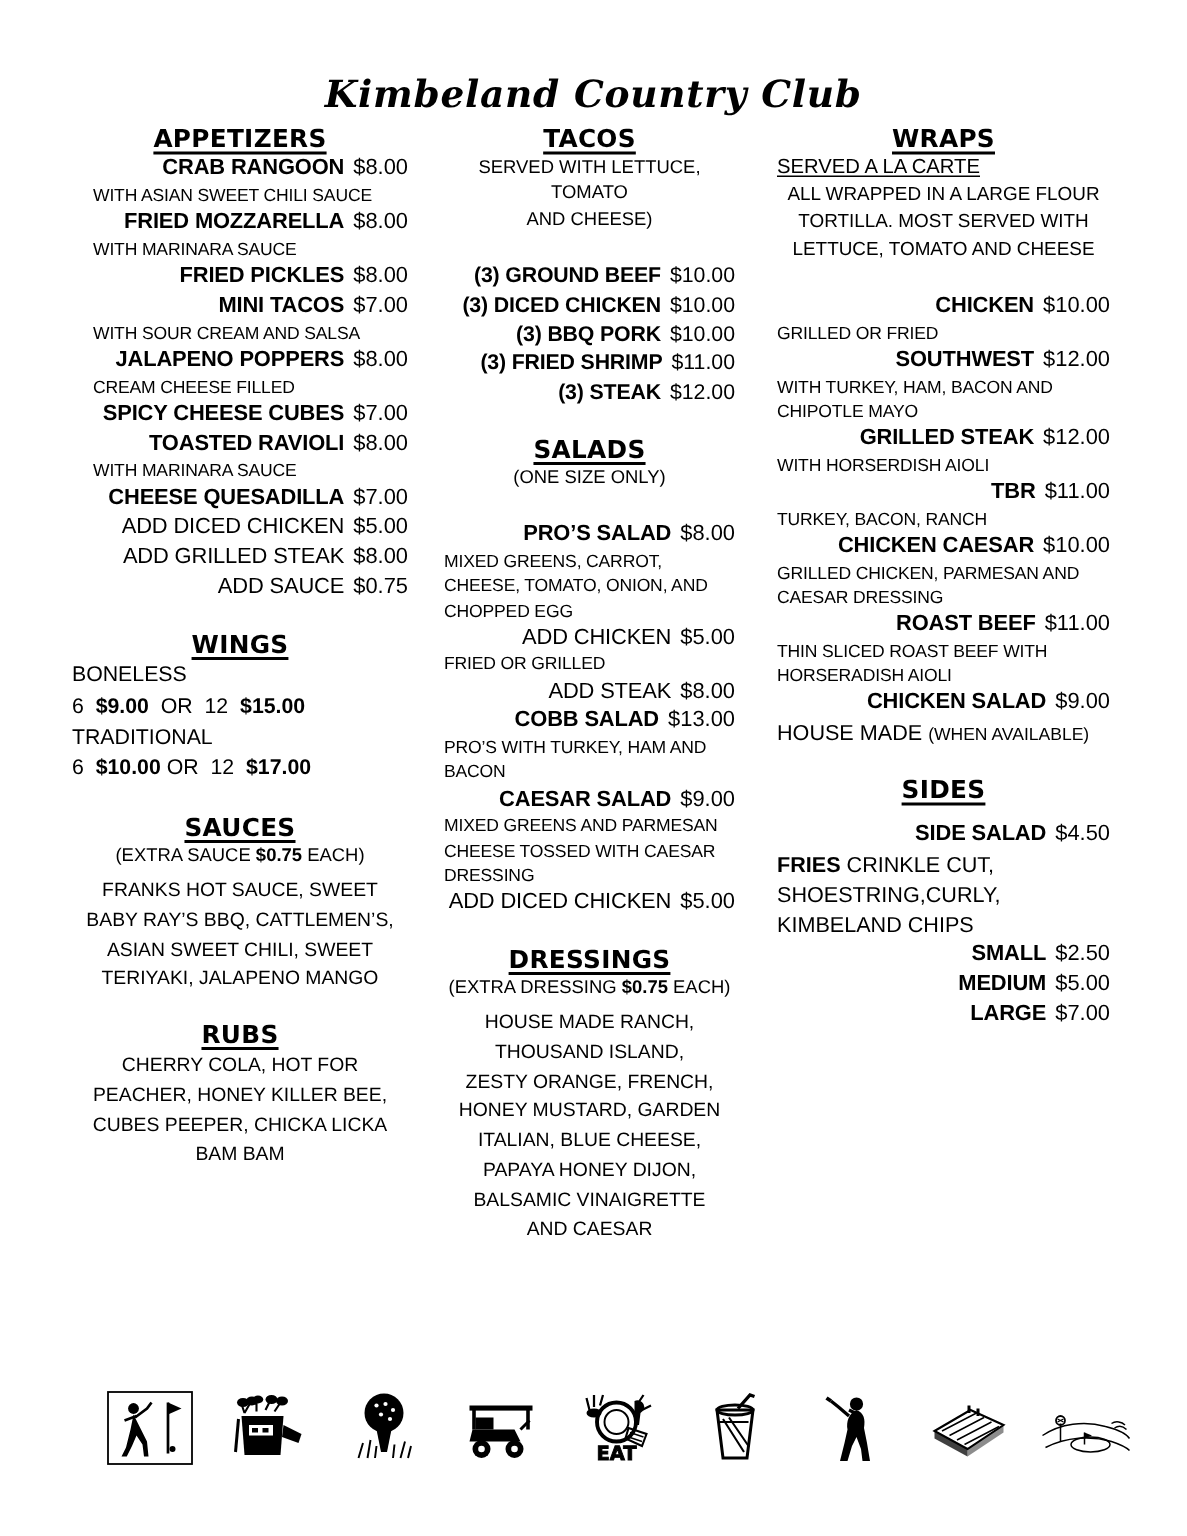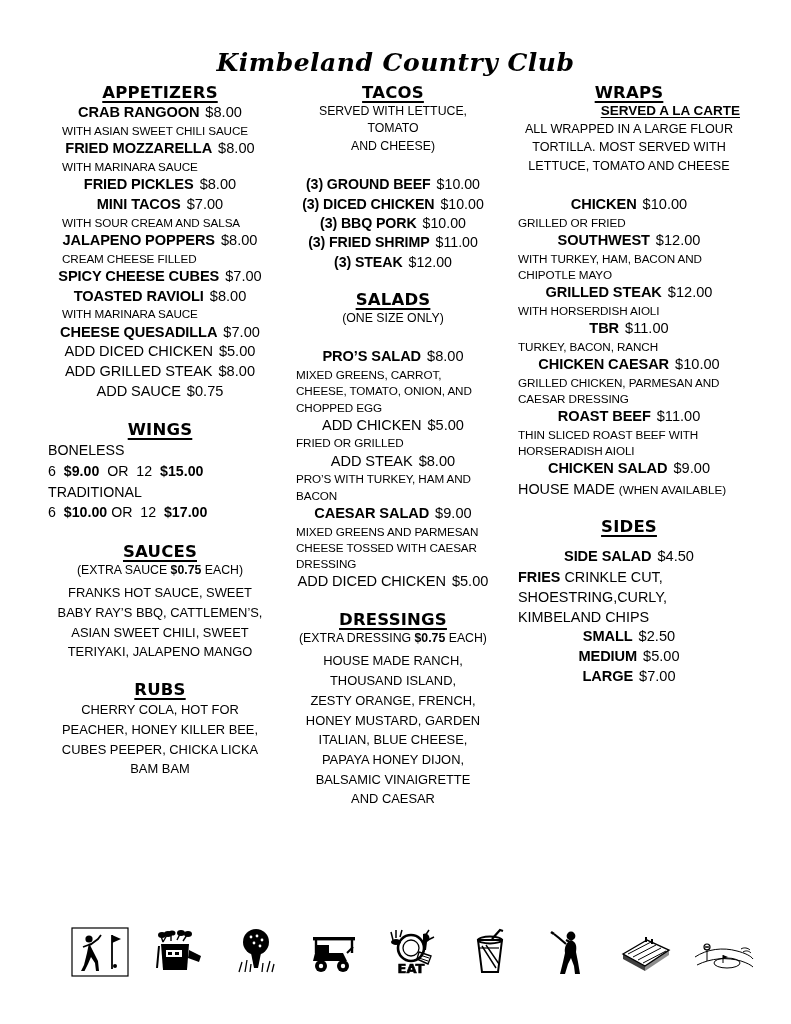--- a/index.html
+++ b/index.html
@@ -55,22 +55,22 @@
     letter-spacing: 0.2px;
     text-decoration: underline;
     text-underline-offset: 3px;
     text-decoration-thickness: 2px;
     margin-top: 18px;
     margin-bottom: 1px;
   }
   .section-head.first { margin-top: 0; }
 
   .sub-head {
-    text-align: right;
-    font-weight: bold;
+    text-align: left;
+    font-weight: normal;
     font-size: 13.5px;
     text-decoration: underline;
     text-underline-offset: 2px;
     margin-bottom: 2px;
   }
 
   
   .note {
     text-align: center;
     font-size: 12.3px;
@@ -88,21 +88,21 @@
 
   .list-lines {
     text-align: center;
     font-size: 12.9px;
     line-height: 1.53;
   }
 
   
   .item {
     display: flex;
-    justify-content: center;
+    justify-content: flex-end;
     align-items: baseline;
     font-size: 14.6px;
     font-weight: bold;
     line-height: 1.36;
     white-space: nowrap;
   }
   .item.light .item-name { font-weight: normal; }
   .item .item-name { letter-spacing: -0.1px; }
   .item .item-price { font-weight: normal; padding-left: 6px; }
   .item.tight { font-size: 14.2px; }
@@ -311,20 +311,24 @@
         <span class="item-name">ADD CHICKEN</span>
         <span class="item-price">$5.00</span>
       </div>
       <div class="desc flush">FRIED OR GRILLED</div>
 
       <div class="item light">
         <span class="item-name">ADD STEAK</span>
         <span class="item-price">$8.00</span>
       </div>
 
+      <div class="item">
+        <span class="item-name">COBB SALAD</span>
+        <span class="item-price">$13.00</span>
+      </div>
       <div class="desc flush">PRO’S WITH TURKEY, HAM AND BACON</div>
 
       <div class="item">
         <span class="item-name">CAESAR SALAD</span>
         <span class="item-price">$9.00</span>
       </div>
       <div class="desc flush">MIXED GREENS AND PARMESAN CHEESE TOSSED WITH CAESAR DRESSING</div>
 
       <div class="item light">
         <span class="item-name">ADD DICED CHICKEN</span>

